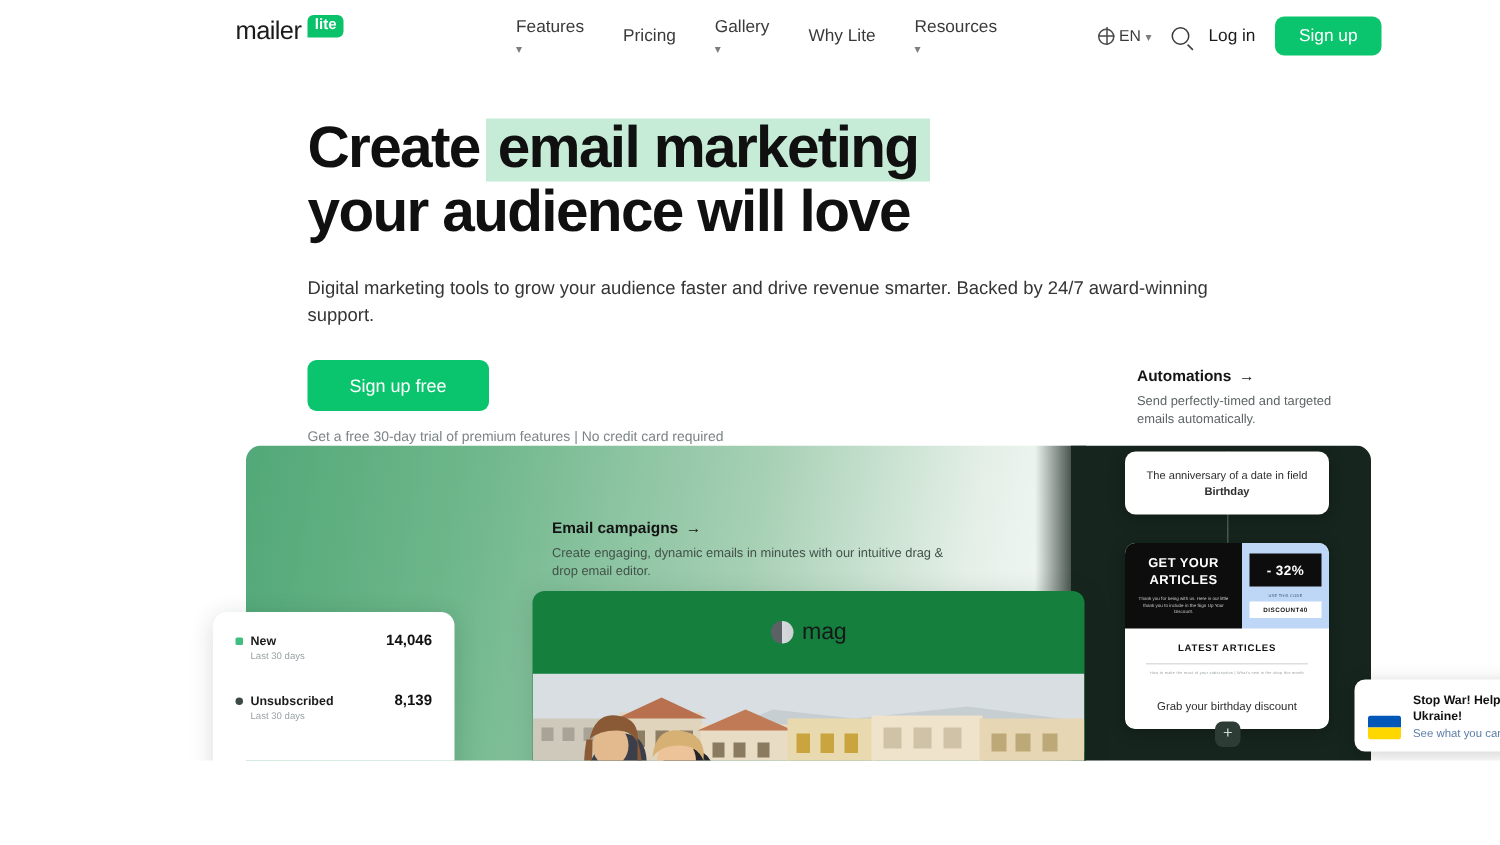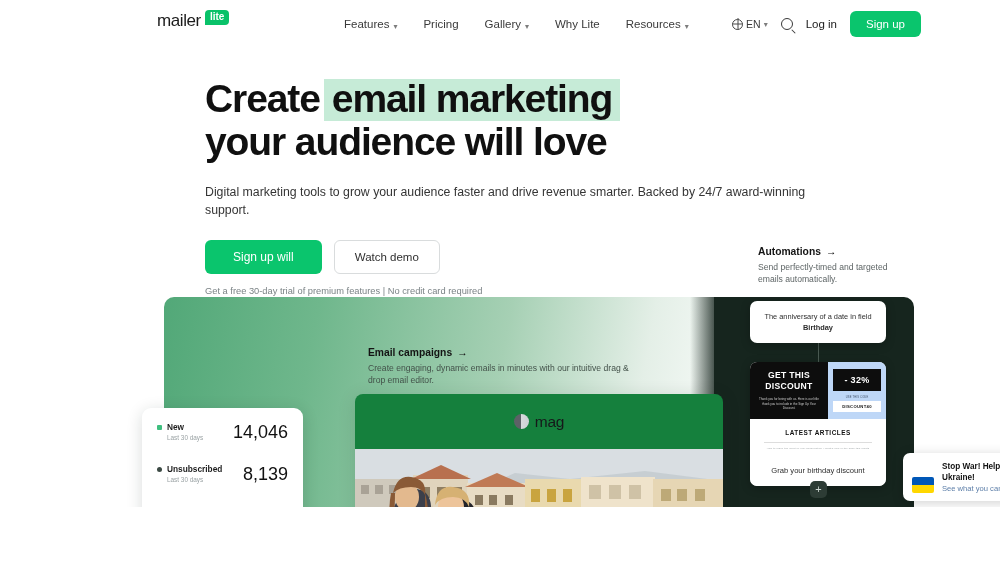--- a/index.html
+++ b/index.html
@@ -28,22 +28,22 @@
   .logo-badge {
     background: #09c269; color: #fff; font-size: 10px; font-weight: 700;
     padding: 2px 5px 3px; border-radius: 4px 4px 4px 0; line-height: 10px;
     position: relative; top: -2px;
   }
   .nav {
     position: absolute; left: 305px; top: 0; height: 48px;
     display: flex; align-items: center; gap: 26px;
   }
   .nav-item {
-    font-size: 11.5px; color: #3a3a3a; display: flex; align-items: flex-end; gap: 4px;
-    cursor: pointer; white-space: nowrap;
+    font-size: 11.5px; color: #3a3a3a; display: flex; align-items: flex-start; gap: 4px;
+    cursor: pointer; white-space: nowrap; flex-direction: column;
   }
   .caret { font-size: 8px; color: #7d7d7d; line-height: 1; position: relative; top: 1px; }
   .nav-right {
     position: absolute; right: 118px; top: 0; height: 48px;
     display: flex; align-items: center; gap: 13px;
   }
   .lang { display: flex; align-items: center; gap: 3px; font-size: 10.5px; color: #3a3a3a; cursor: pointer; }
   .globe {
     width: 11px; height: 11px; border: 1.1px solid #4a4a4a; border-radius: 50%;
     position: relative;
@@ -190,21 +190,21 @@
     background: #fff; border-radius: 9px; box-shadow: 0 3px 16px rgba(20,40,30,.16);
     overflow: hidden; z-index: 20;
   }
   .stat-row { padding: 14px 15px 0; display: flex; justify-content: space-between; align-items: flex-start; }
   .stat-row.second { padding-top: 21px; }
   .stat-dot { width: 5px; height: 5px; border-radius: 1px; display: inline-block; margin-right: 5px; }
   .dot-new { background: #3fbf7f; }
   .dot-unsub { background: #3c4a44; border-radius: 50%; }
   .stat-label { font-size: 8.3px; font-weight: 700; color: #1c1c1c; display: flex; align-items: center; }
   .stat-period { font-size: 6.4px; color: #9aa2a4; margin-top: 2px; margin-left: 10px; }
-  .stat-value { font-size: 18px; font-weight: 400; color: #111; }
+  .stat-value { font-size: 10px; font-weight: 700; color: #111; }
   .chart-holder { position: absolute; left: 0; bottom: 0; width: 161px; height: 72px; }
   .chart-holder svg { display: block; width: 100%; height: 100%; }
   .tooltip {
     position: absolute; left: 78px; top: 500px; background: #2c2c2c; color: #fff;
     border-radius: 4px; padding: 5px 7px 6px; z-index: 24; width: 60px;
   }
   .tt-row { display: flex; justify-content: space-between; align-items: center; gap: 6px; }
   .tt-label { font-size: 4.6px; color: #e9e9e9; }
   .tt-value { font-size: 5px; font-weight: 700; color: #fff; }
   .tt-date { font-size: 3.4px; color: #8e8e8e; margin-top: 2px; }
@@ -283,22 +283,21 @@
     </div>
   </div>
 
   <div class="hero-copy">
     <h1>
       <span>Create</span><span class="hl">email marketing</span><br>
       <span>your audience will love</span>
     </h1>
     <p class="sub">Digital marketing tools to grow your audience faster and drive revenue smarter. Backed by 24/7 award-winning support.</p>
     <div class="cta-row">
-      <button class="btn-primary">Sign up will</button>
-      <button class="btn-secondary">Watch demo</button>
+      <button class="btn-primary">Sign up free</button>
     </div>
     <div class="fineprint">Get a free 30-day trial of premium features | No credit card required</div>
   </div>
 
   <div class="auto-note">
     <div class="note-title">
       <span>Automations</span>
       <span>→</span>
     </div>
     <div class="note-body">Send perfectly-timed and targeted emails automatically.</div>
@@ -321,21 +320,21 @@
 
       <div class="flow-card">
         <div class="flow-trigger">
           <span>The anniversary of a date in field </span><b>Birthday</b>
         </div>
       </div>
 
       <div class="flow-card email-card">
         <div class="ec-top">
           <div class="ec-left">
-            <div class="ec-head">GET THIS DISCOUNT</div>
+            <div class="ec-head">GET YOUR ARTICLES</div>
             <div class="ec-sub">Thank you for being with us. Here is our little thank you to include in the Sign Up Your Discount.</div>
           </div>
           <div class="ec-right">
             <div class="ec-badge">- 32%</div>
             <div class="ec-code-label">USE THIS CODE</div>
             <div class="ec-code">DISCOUNT40</div>
           </div>
         </div>
         <div class="ec-articles">
           <div class="ec-art-title">LATEST ARTICLES</div>

